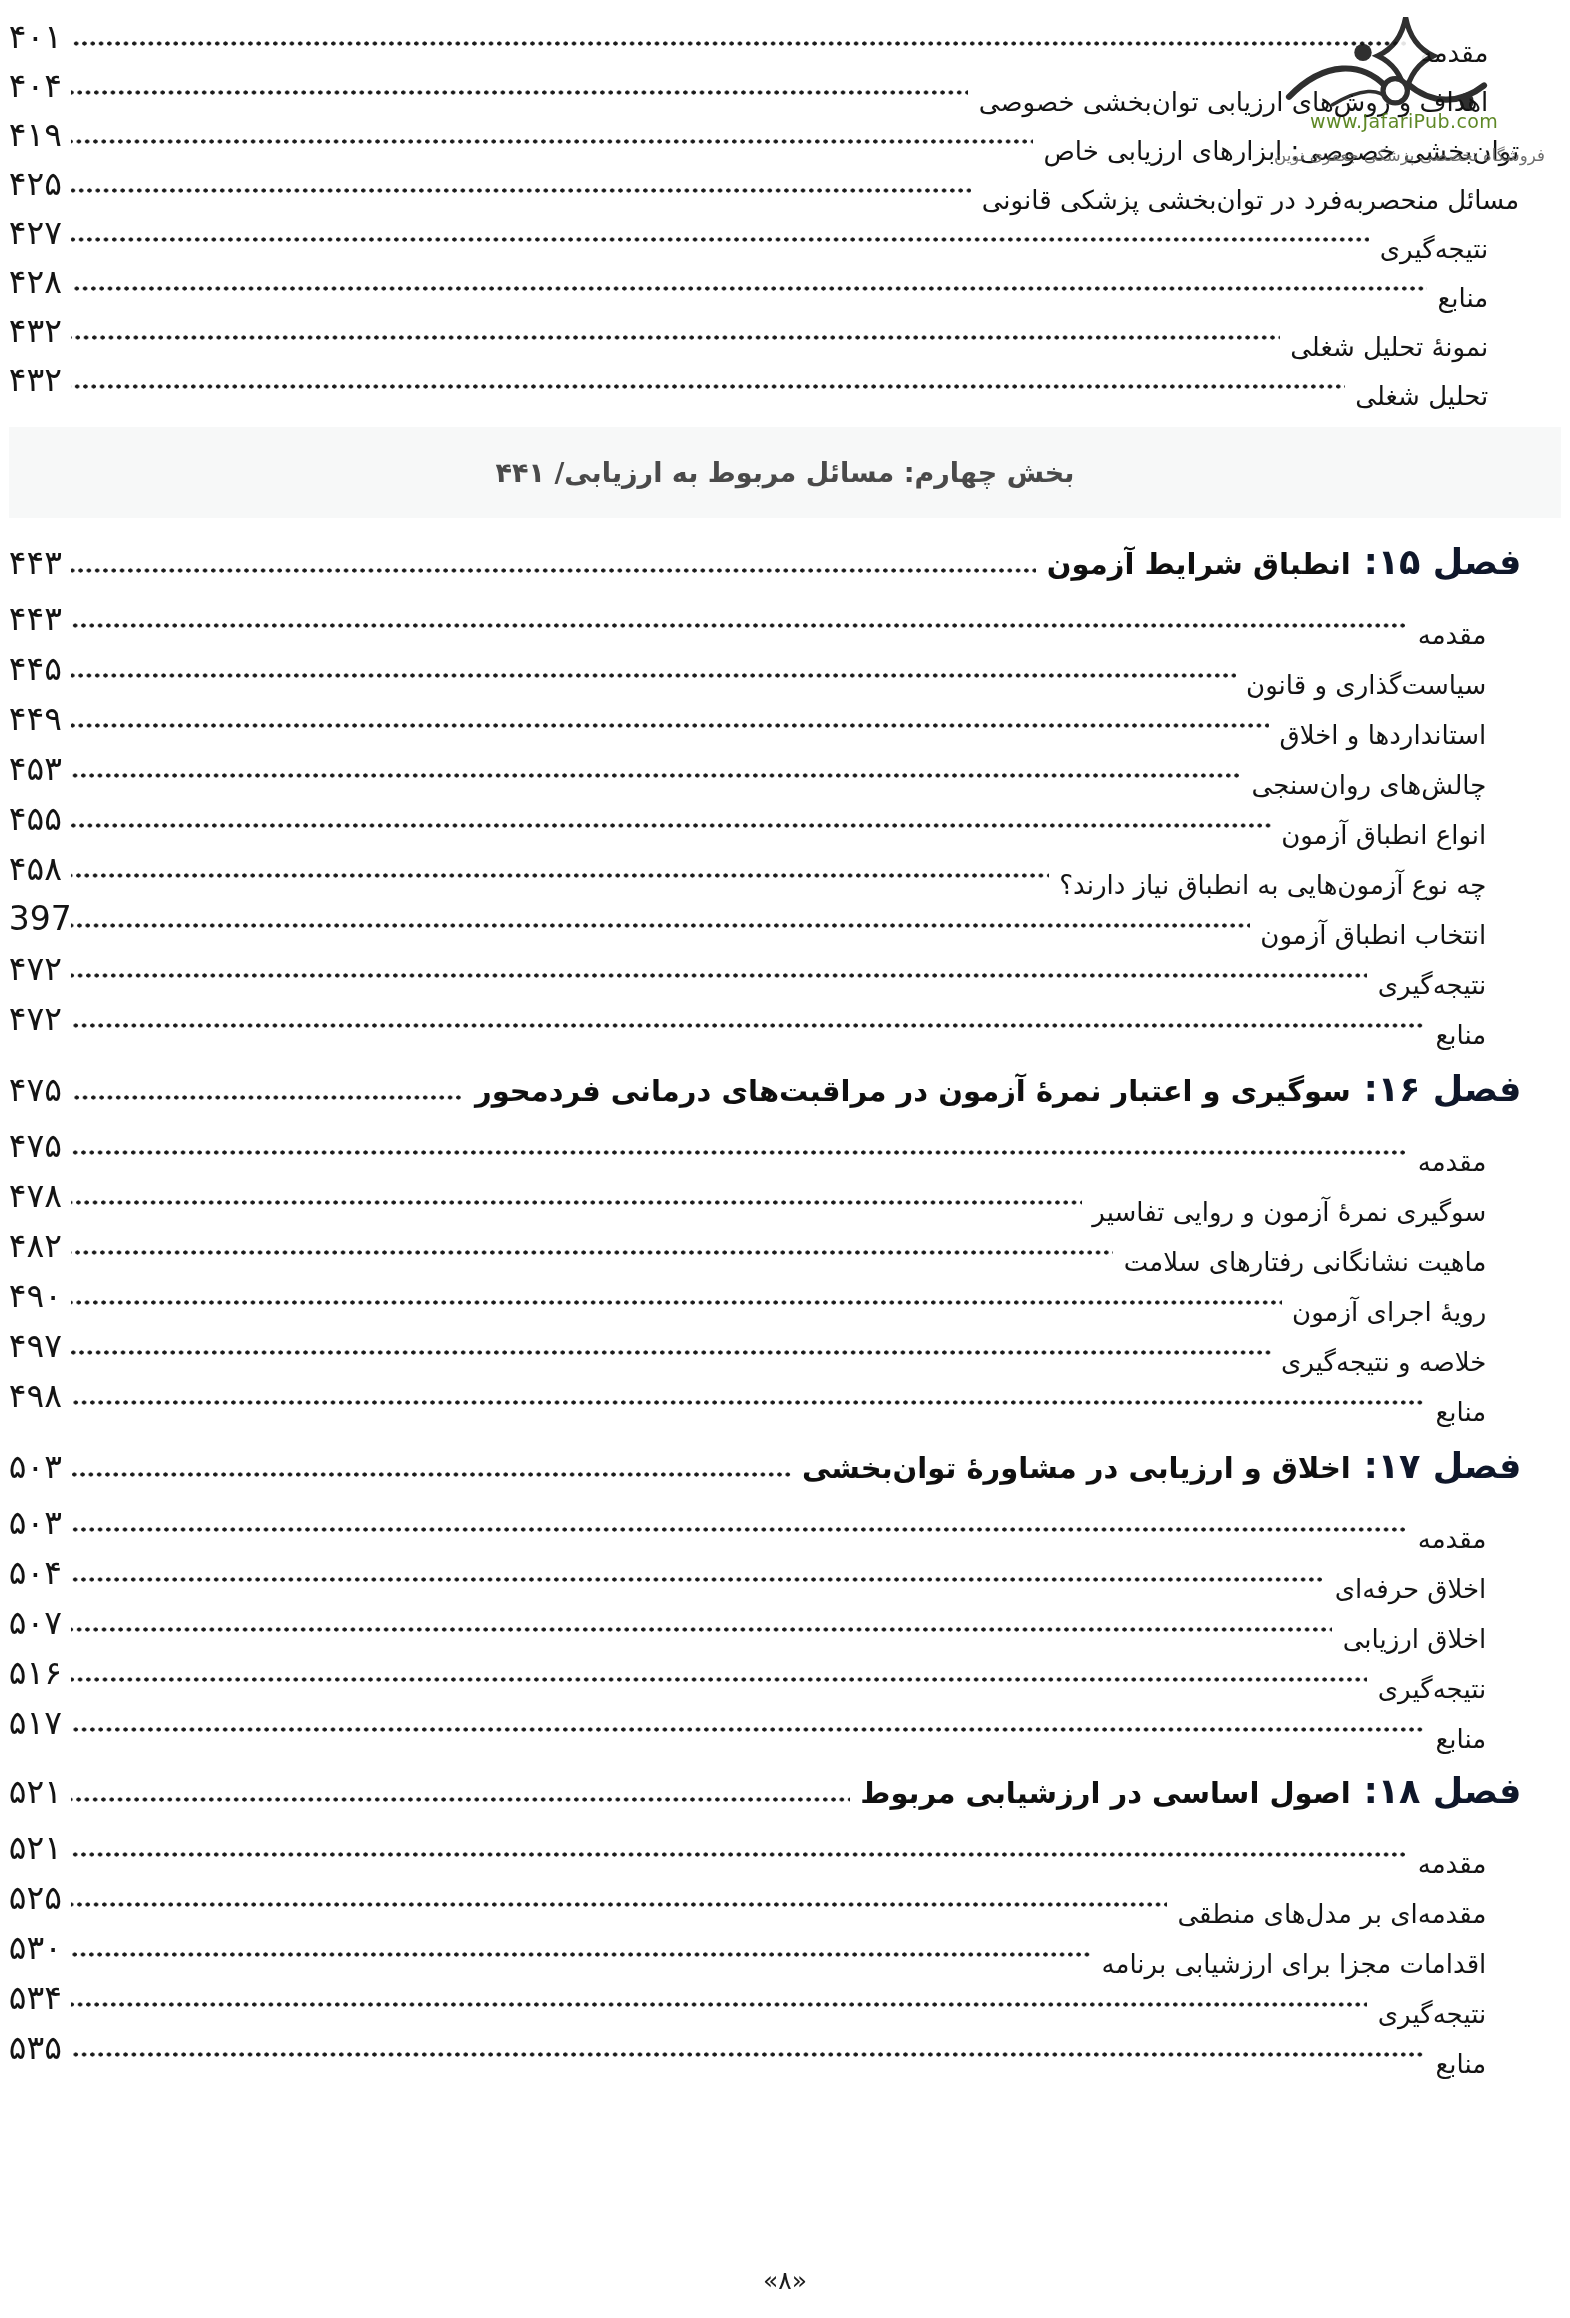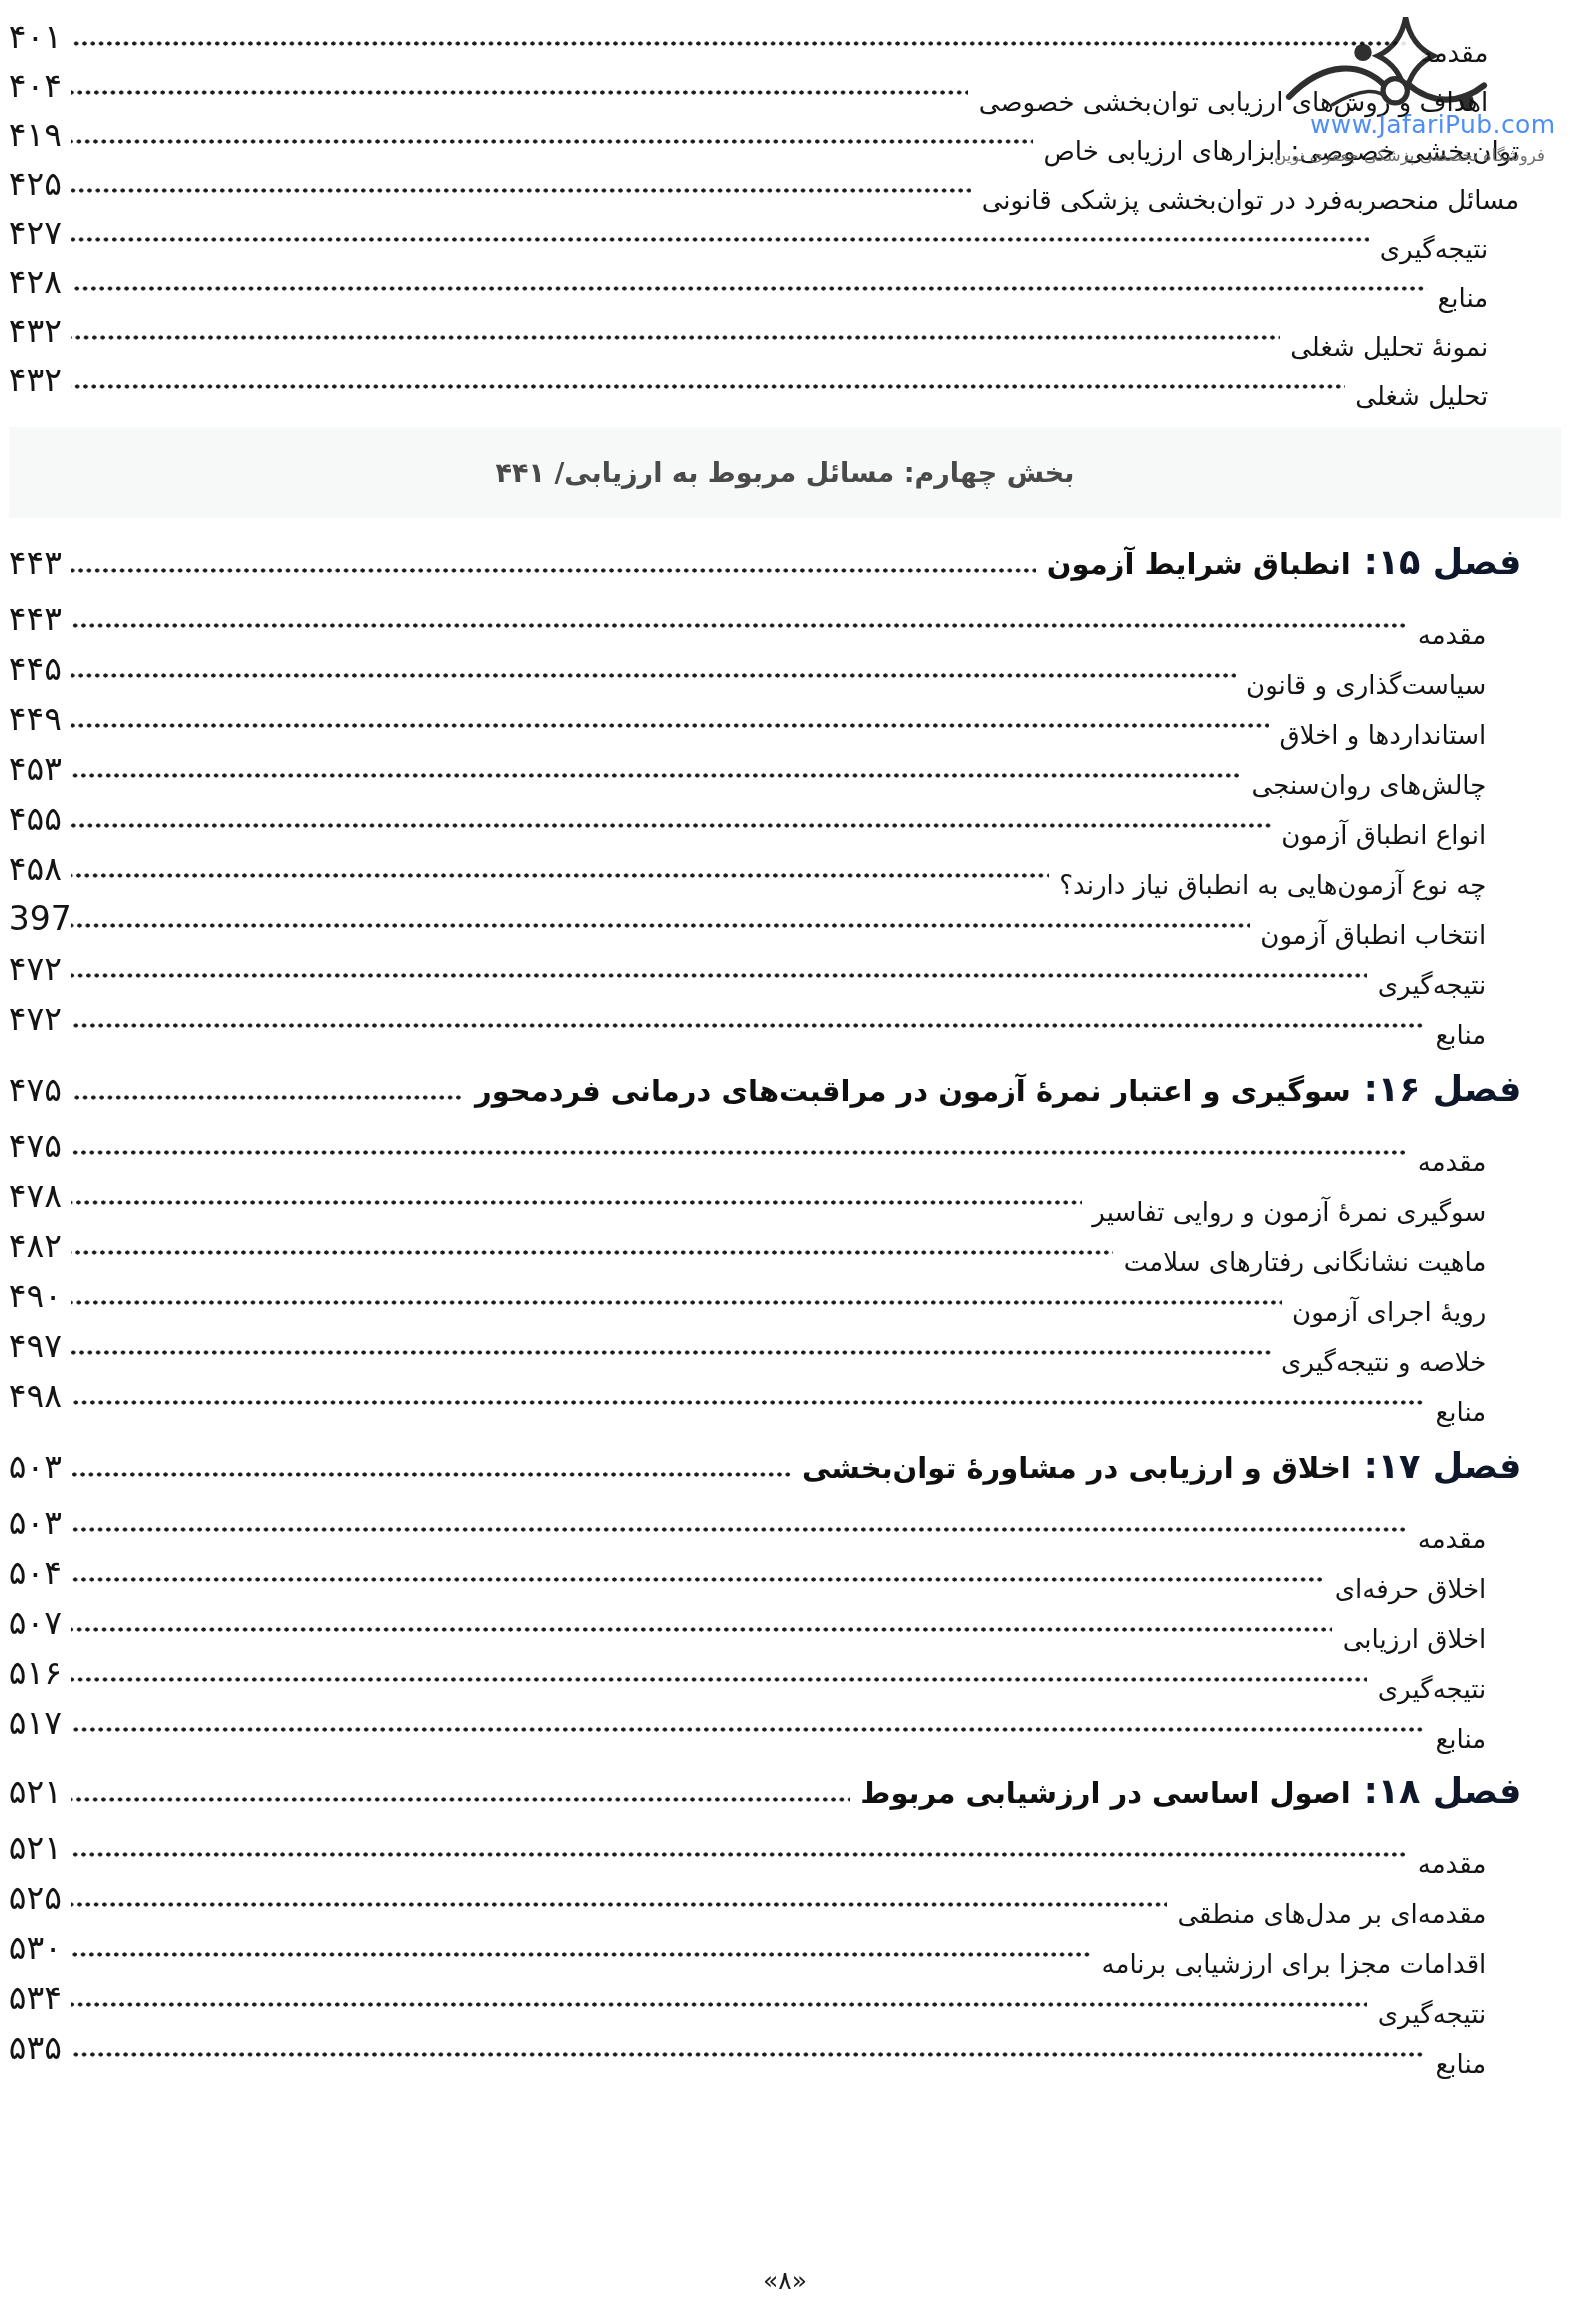--- a/index.html
+++ b/index.html
@@ -72,21 +72,21 @@
   .chap-row .dots{margin-top:17.4px;}
 
   .entries{margin-top:3.5px;}
   .entries .row{height:50px;padding-right:75px;}
 
   
   .watermark{position:absolute;inset:0;z-index:5;pointer-events:none;}
   .wm-ornament{position:absolute;left:1282px;top:14px;width:209px;height:109px;opacity:.88;}
   .wm-site{
     position:absolute;left:1310px;top:112px;
-    font-size:25px;color:#3b82f6;direction:ltr;letter-spacing:0.4px;line-height:1;
+    font-size:19px;color:#4d7c0f;direction:ltr;letter-spacing:0.4px;line-height:1;
     opacity:.9;
   }
   .wm-store{
     position:absolute;left:1274px;top:148px;
     font-size:16.6px;color:#6e6e6e;direction:rtl;line-height:1;white-space:nowrap;text-align:right;
   }
   
   .footer{
     position:absolute;top:2268px;left:0;right:0;
     text-align:center;font-size:25px;color:#1c1c1c;line-height:1;

